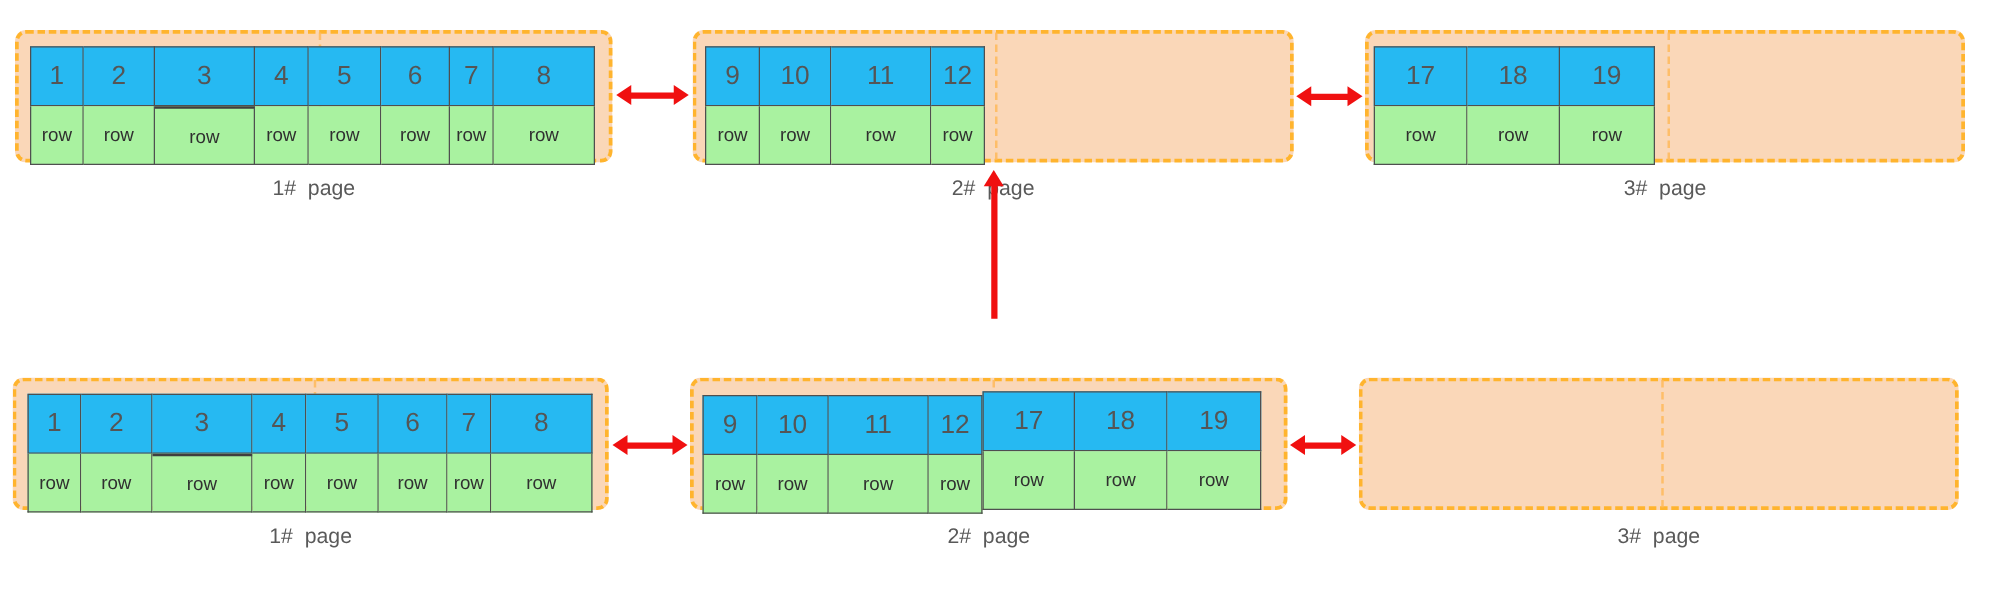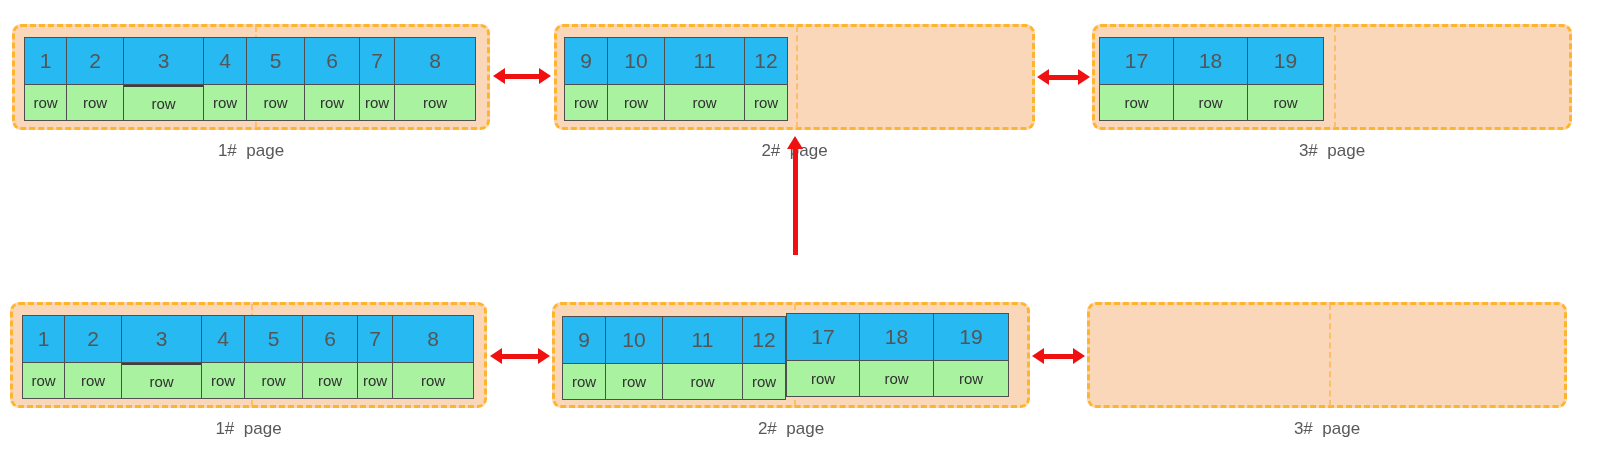--- a/index.html
+++ b/index.html
@@ -19,21 +19,21 @@
   }
   .slot-table { position:absolute; display:flex; flex-direction:column; z-index:2; }
   .tbl-row { display:flex; }
   .cell {
     box-sizing:border-box; display:flex; align-items:center; justify-content:center;
     border:1px solid var(--cell-border);
   }
   .cell + .cell { border-left:none; }
   .hdr .cell { height:48px; background:var(--cell-blue); color:var(--num-text);
                font-size:21px; font-weight:400; }
-  .dat .cell { height:36px; background:var(--cell-green); color:var(--row-text);
+  .dat .cell { height:47px; background:var(--cell-green); color:var(--row-text);
                font-size:15px; border-top:none;text-align:center; }
   .dat .cell.dark-top { border-top:2px solid #3f3f3f; }
   .page-label {
     position:absolute; text-align:center; white-space:pre;
     color:var(--label-text); font-size:17px; z-index:3;
   }
   .h-arrow { position:absolute; height:0; z-index:4; }
   .h-arrow .shaft { position:absolute; left:9px; right:9px; top:-2px; height:5px; background:var(--arrow-red); }
   .h-arrow .head-left { position:absolute; left:0; top:-8px; width:0; height:0;
     border-top:8px solid transparent; border-bottom:8px solid transparent;

